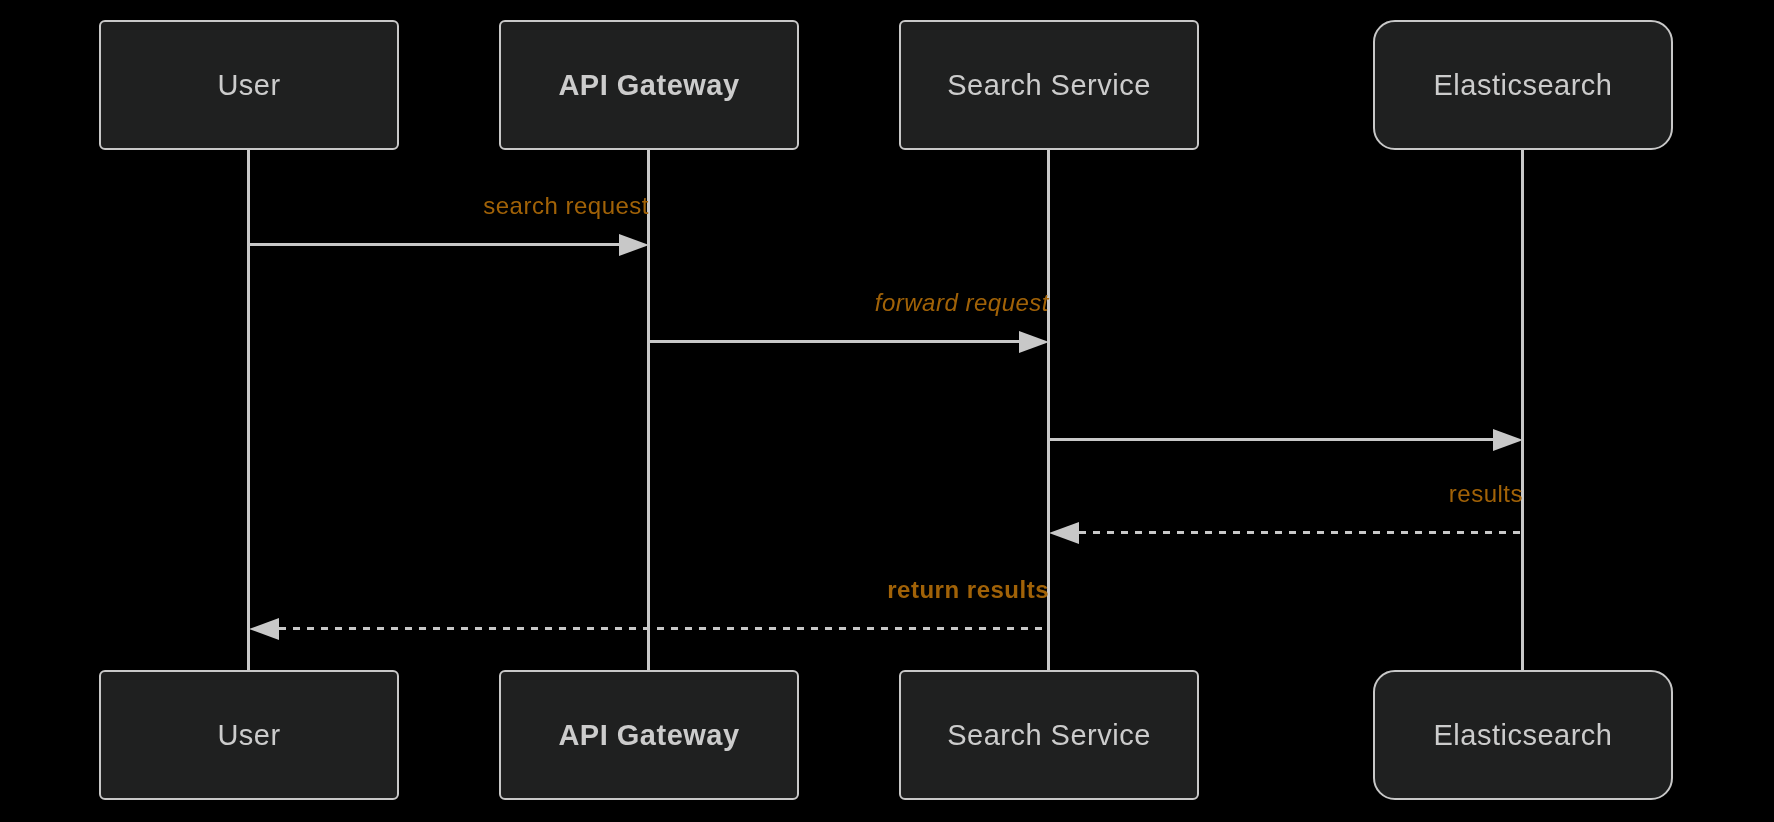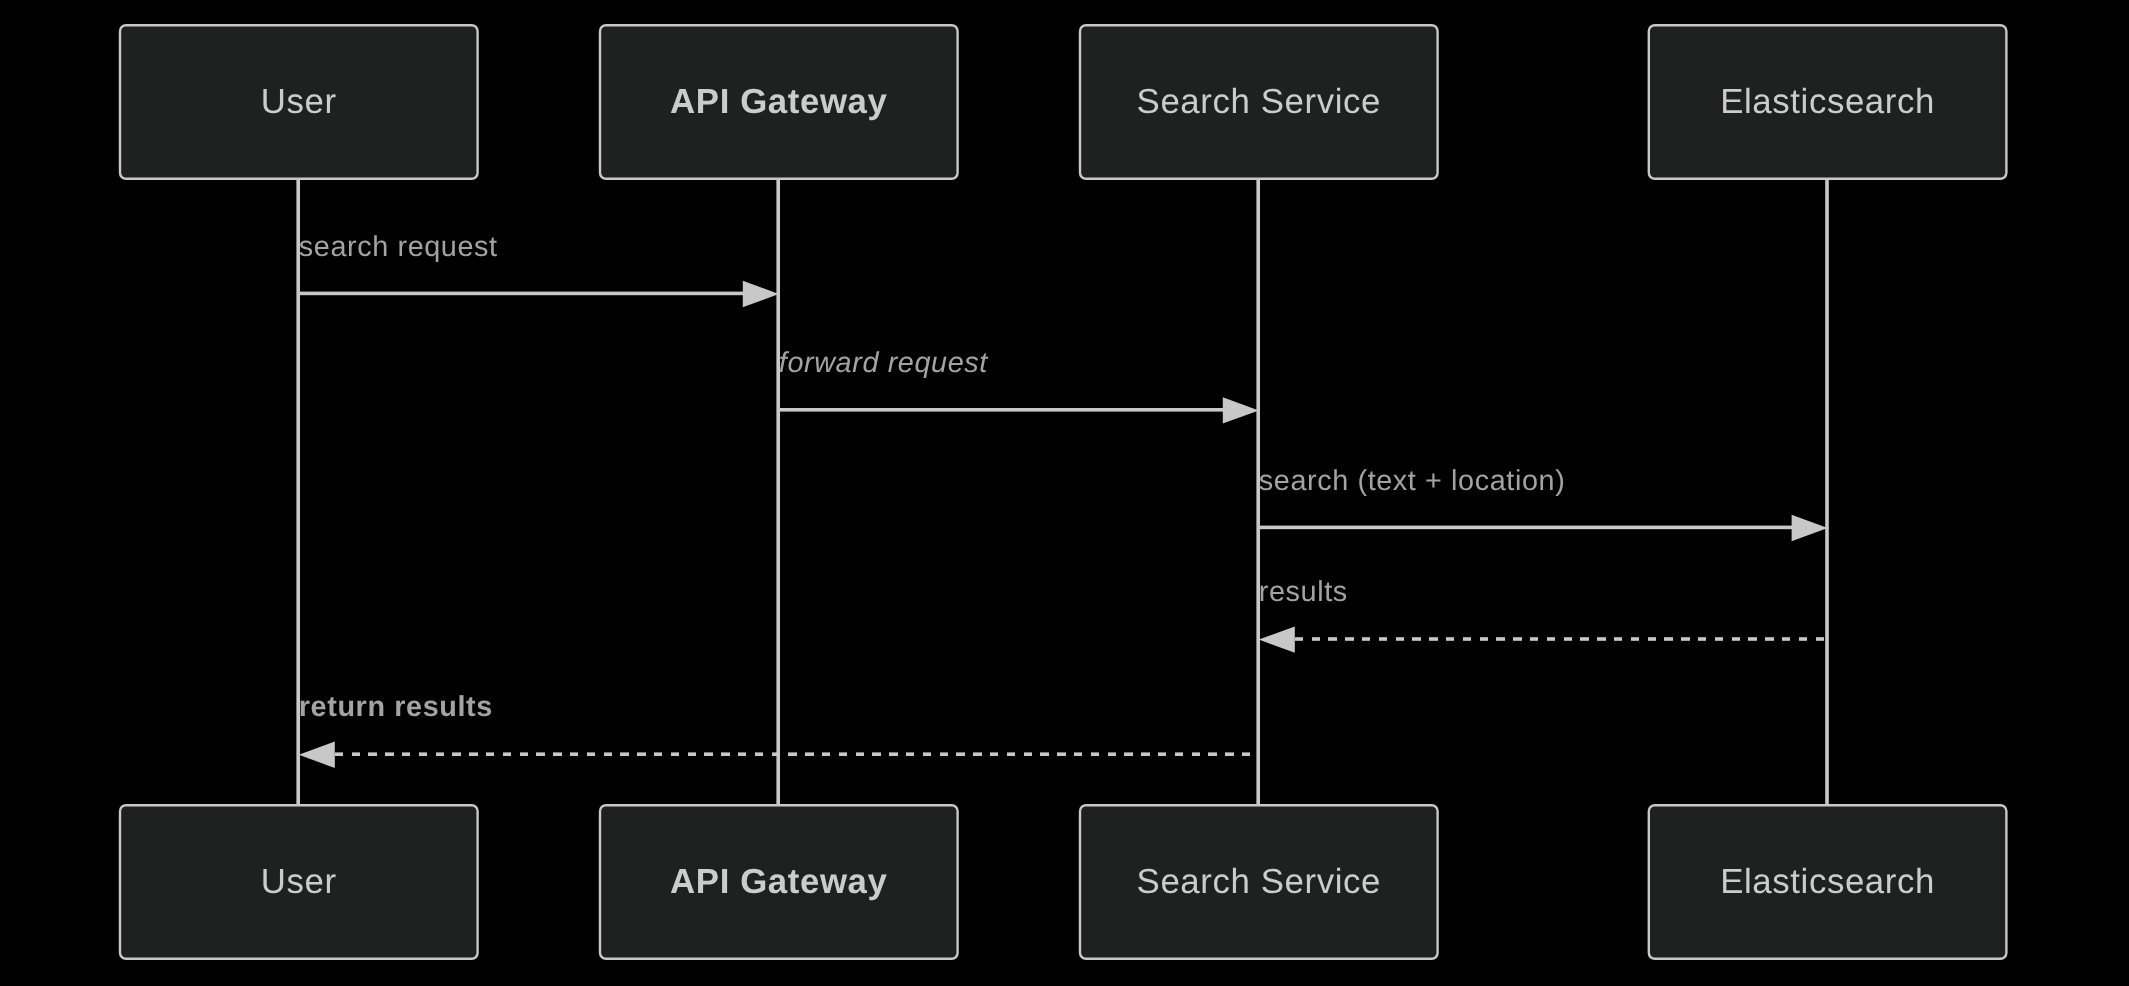--- a/index.html
+++ b/index.html
@@ -31,21 +31,21 @@
     color: #cccccc;
     font-size: 29px;
     letter-spacing: 0.5px;
     z-index: 3;
   }
   .row-top    { top: 20px; }
   .row-bottom { top: 670px; }
   .col-1 { left: 99px;  }
   .col-2 { left: 499px; font-weight: bold; }
   .col-3 { left: 899px; }
-  .col-4 { left: 1373px; }
+  .col-4 { left: 1373px; border-radius: 22px; }
 
   
   .lifeline {
     position: absolute;
     top: 148px;
     width: 3px;
     height: 524px;
     background: #c8c8c8;
     z-index: 1;
   }
@@ -77,23 +77,23 @@
     border-top: 11px solid transparent;
     border-bottom: 11px solid transparent;
   }
   .arrow-head.left {
     border-right: 30px solid #c8c8c8;
     border-top: 11px solid transparent;
     border-bottom: 11px solid transparent;
   }
   .msg-label {
     position: absolute;
-    color: #a3a3a3;
+    color: #a16207;
     font-size: 24px;
-    text-align: left;
+    text-align: right;
     letter-spacing: 0.5px;
     z-index: 2;
     line-height: 30px;
   }
 
   
   .m1-line  { left: 249px;  top: 243px; width: 374px; }
   .m1-head  { left: 619px;  top: 234px; }
   .m1-label { left: 249px;  top: 191px; width: 400px; }
 
@@ -141,21 +141,20 @@
   <div class="lifeline life-4"></div>
 
   <div class="msg-label m1-label">search request</div>
   <div class="msg-line m1-line"></div>
   <div class="arrow-head right m1-head"></div>
 
   <div class="msg-label m2-label">forward request</div>
   <div class="msg-line m2-line"></div>
   <div class="arrow-head right m2-head"></div>
 
-  <div class="msg-label m3-label">search (text + location)</div>
   <div class="msg-line m3-line"></div>
   <div class="arrow-head right m3-head"></div>
 
   <div class="msg-label m4-label">results</div>
   <div class="msg-line dashed m4-line"></div>
   <div class="arrow-head left m4-head"></div>
 
   <div class="msg-label m5-label">return results</div>
   <div class="msg-line dashed m5-line"></div>
   <div class="arrow-head left m5-head"></div>

